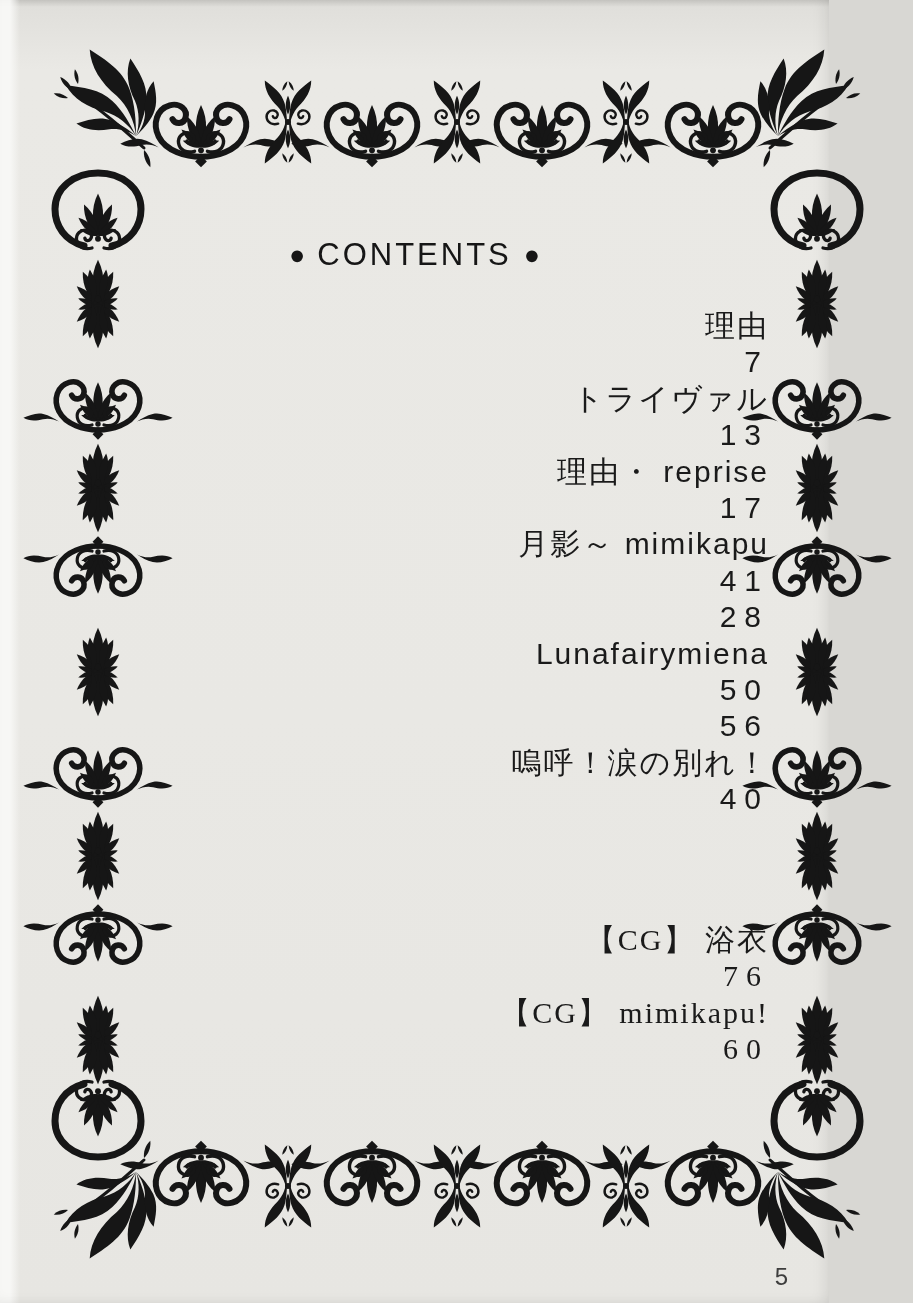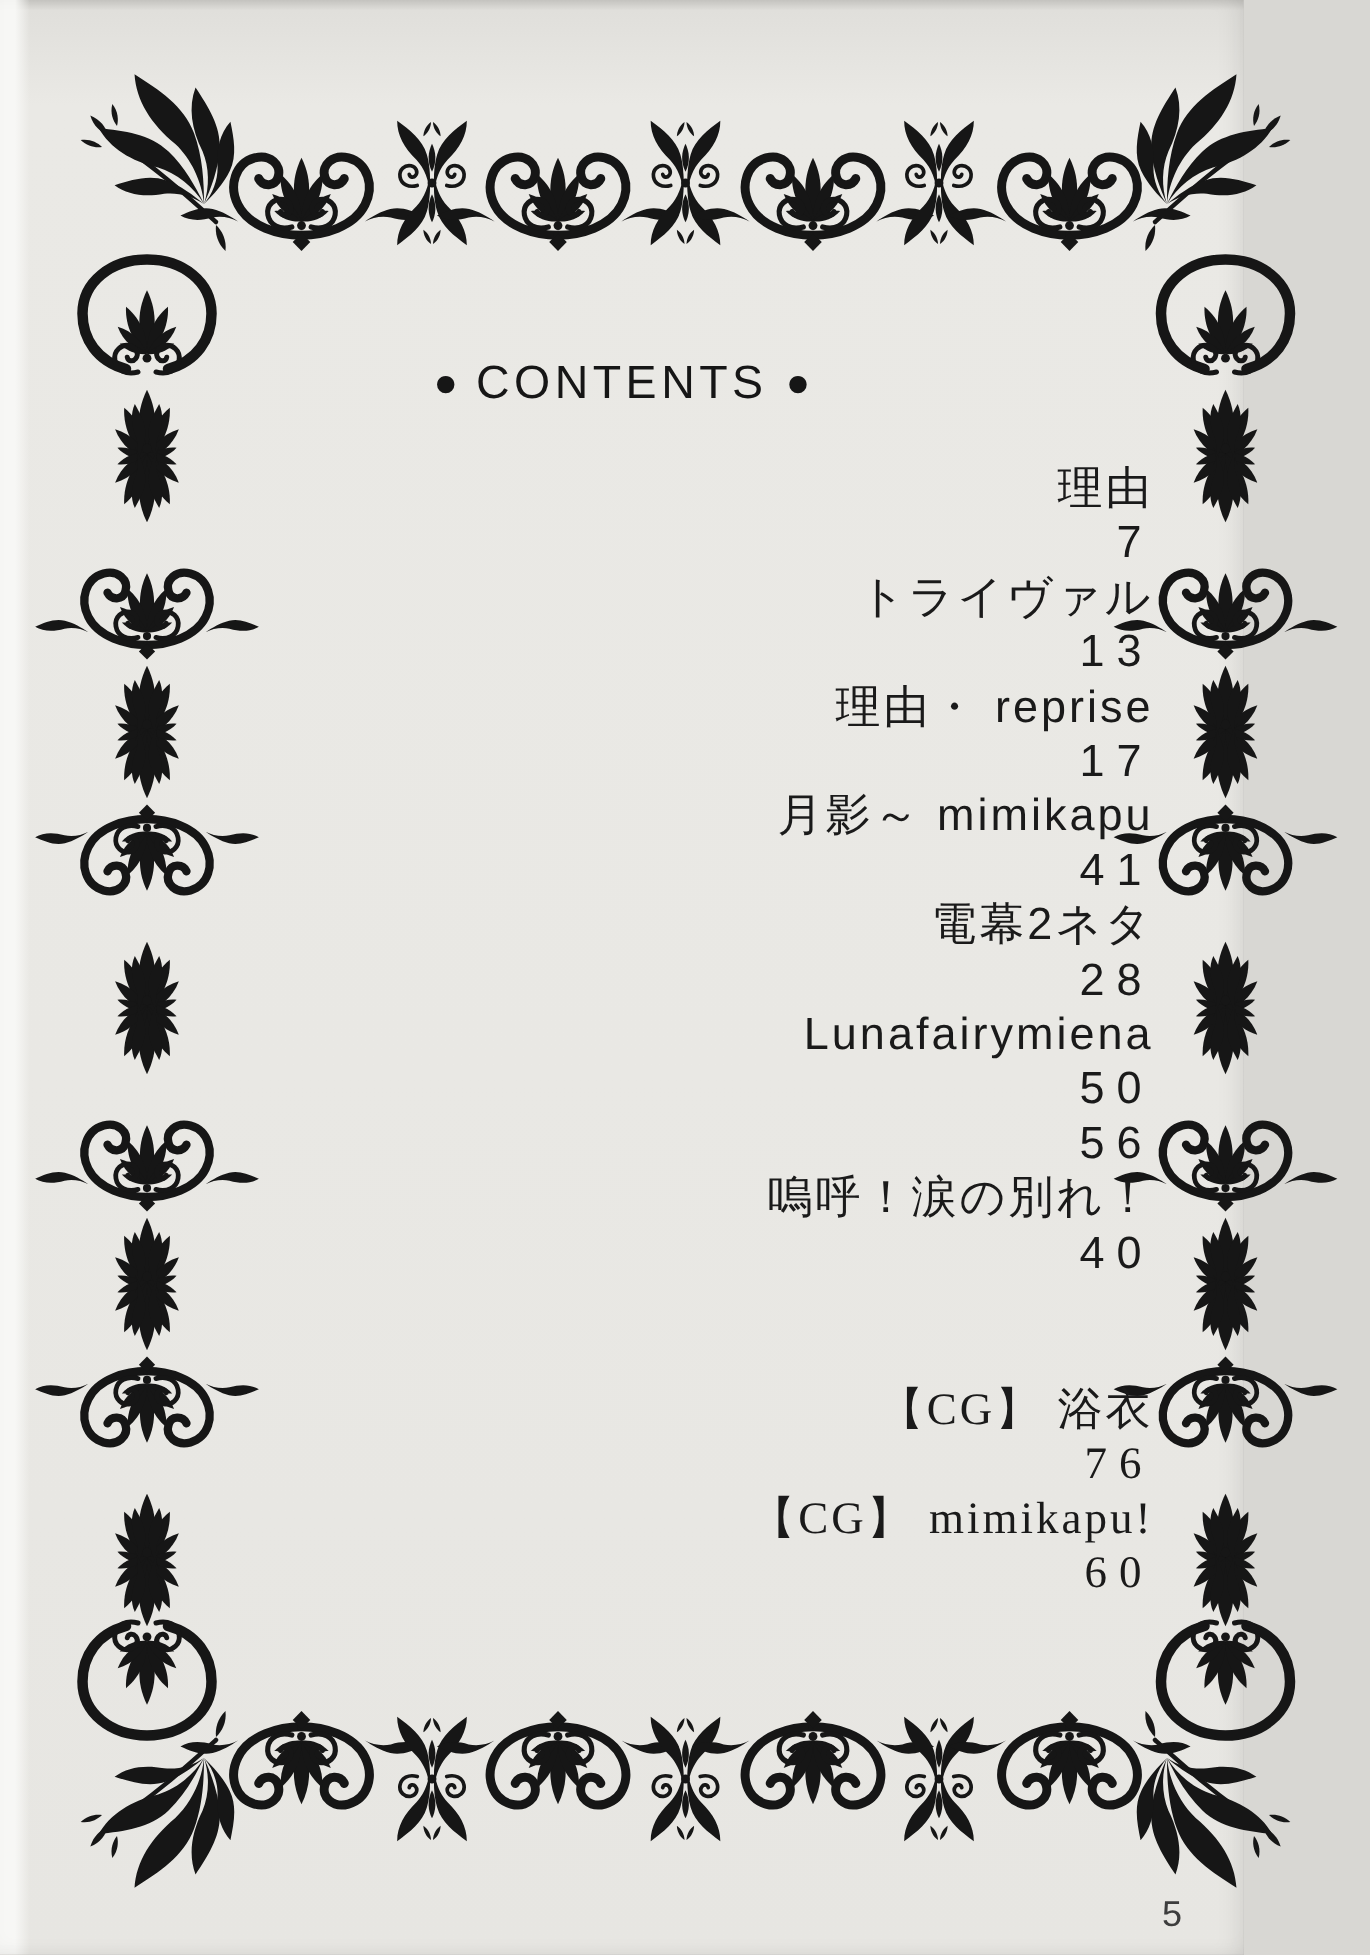--- a/index.html
+++ b/index.html
@@ -155,21 +155,20 @@
     </div>
     <div class="toc-list" id="toc-list">
         <div class="toc-line toc-entry-title">理由</div>
         <div class="toc-line toc-entry-page">7</div>
         <div class="toc-line toc-entry-title">トライヴァル</div>
         <div class="toc-line toc-entry-page">13</div>
         <div class="toc-line toc-entry-title">理由・ reprise</div>
         <div class="toc-line toc-entry-page">17</div>
         <div class="toc-line toc-entry-title">月影～ mimikapu</div>
         <div class="toc-line toc-entry-page">41</div>
-        <div class="toc-line toc-entry-title">電幕2ネタ</div>
         <div class="toc-line toc-entry-page">28</div>
         <div class="toc-line toc-entry-title">Lunafairymiena</div>
         <div class="toc-line toc-entry-page">50</div>
         <div class="toc-line toc-entry-page">56</div>
         <div class="toc-line toc-entry-title">嗚呼！涙の別れ！</div>
         <div class="toc-line toc-entry-page">40</div>
       </div>
     <div class="toc-list" id="cg-list">
         <div class="toc-line toc-entry-title">【CG】 浴衣</div>
         <div class="toc-line toc-entry-page">76</div>

